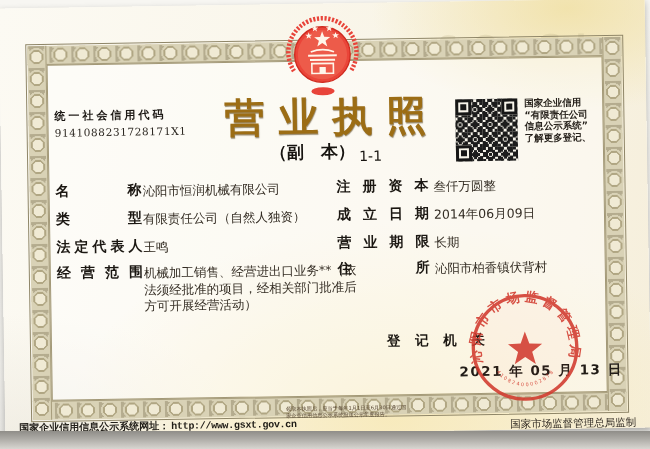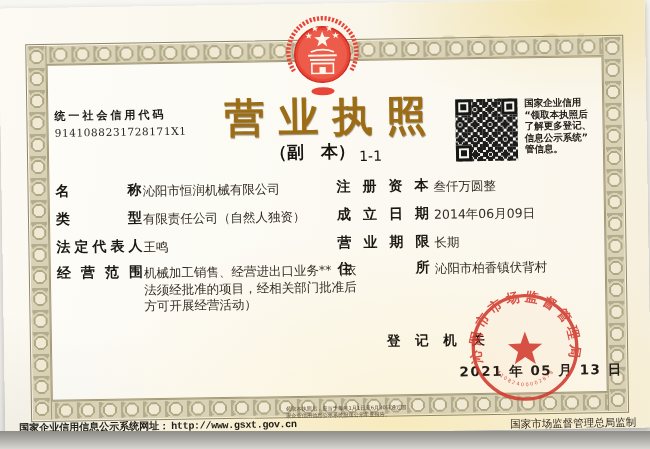--- a/index.html
+++ b/index.html
@@ -130,24 +130,23 @@
     <span>（副　本）</span><span class="copy-number">1-1</span>
   </div>
 
   <div class="qr">
     <div class="qr-finder tl"></div>
     <div class="qr-finder tr"></div>
     <div class="qr-finder bl"></div>
   </div>
   <div class="qr-note">
     <div>国家企业信用</div>
-    <div>“领取本执照后</div>
+    <div>“有限责任公司</div>
+    <div>信息公示系统”</div>
     <div>了解更多登记、</div>
-    <div>信息公示系统”</div>
-    <div>管信息。</div>
   </div>
 
   <div class="col-l">
     <div class="flabel r1">
         <span>名</span>
         <span>称</span>
       </div>
     <div class="fvalue rv1">沁阳市恒润机械有限公司</div>
     <div class="flabel r2">
         <span>类</span>

